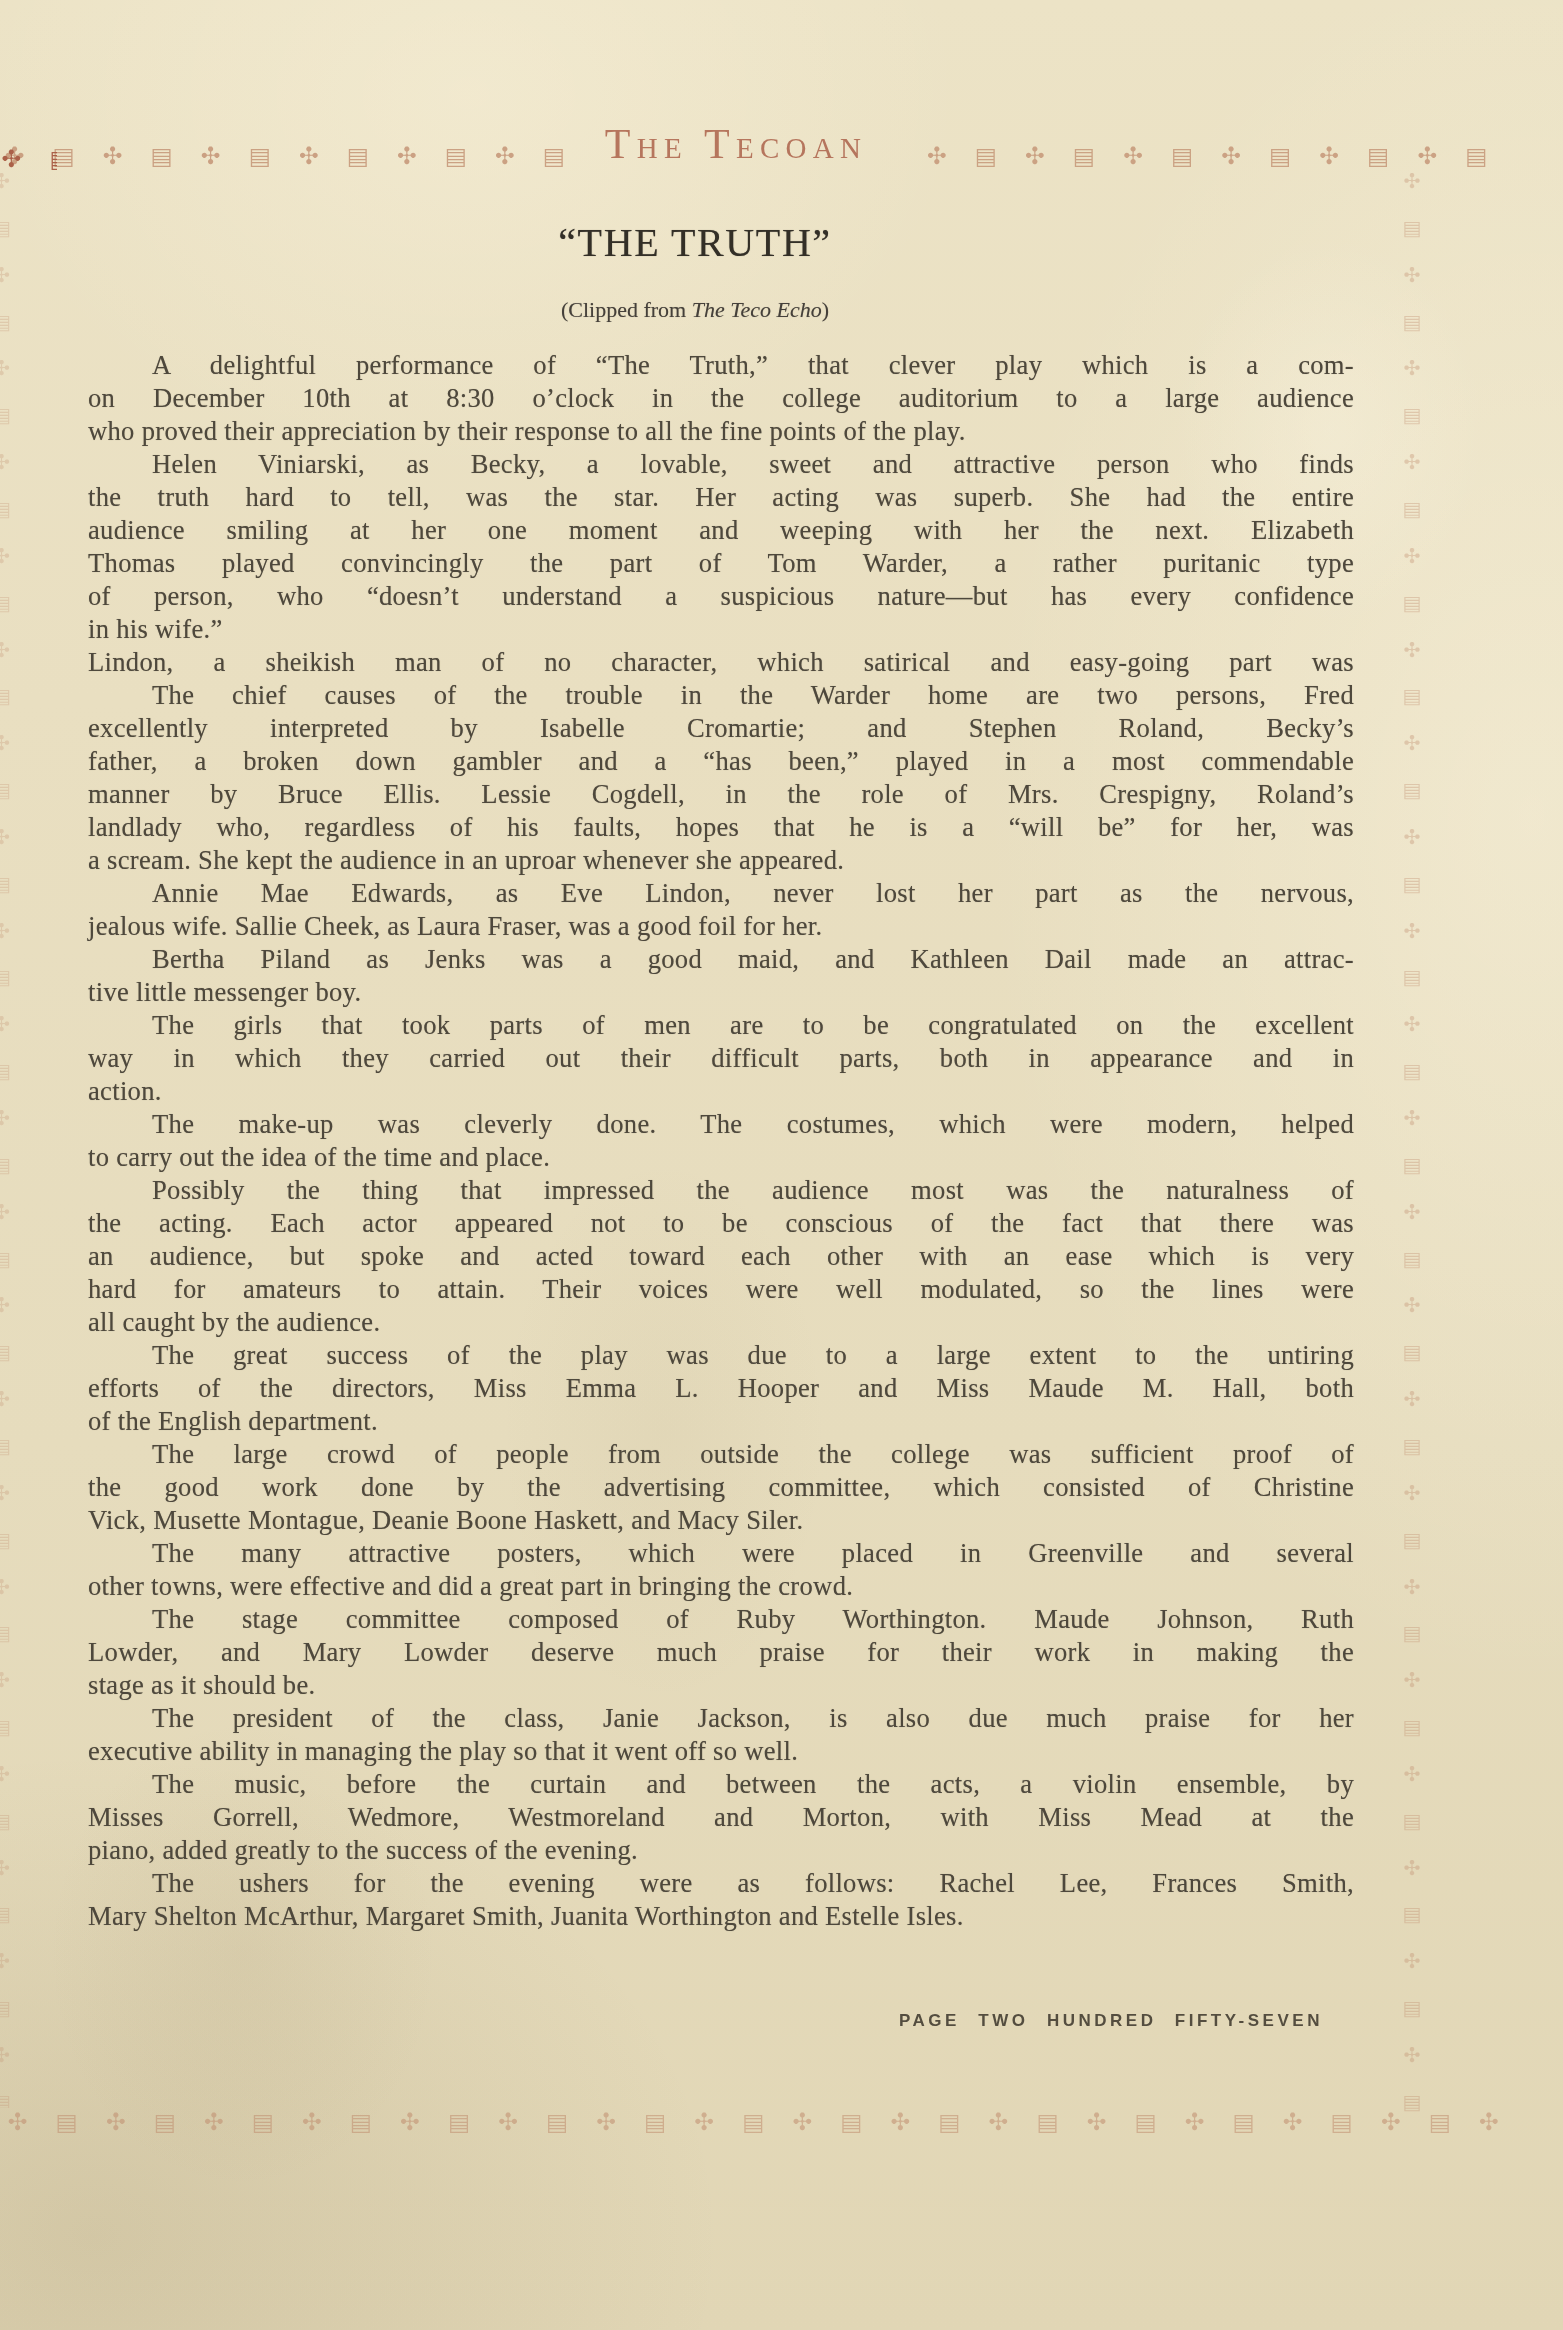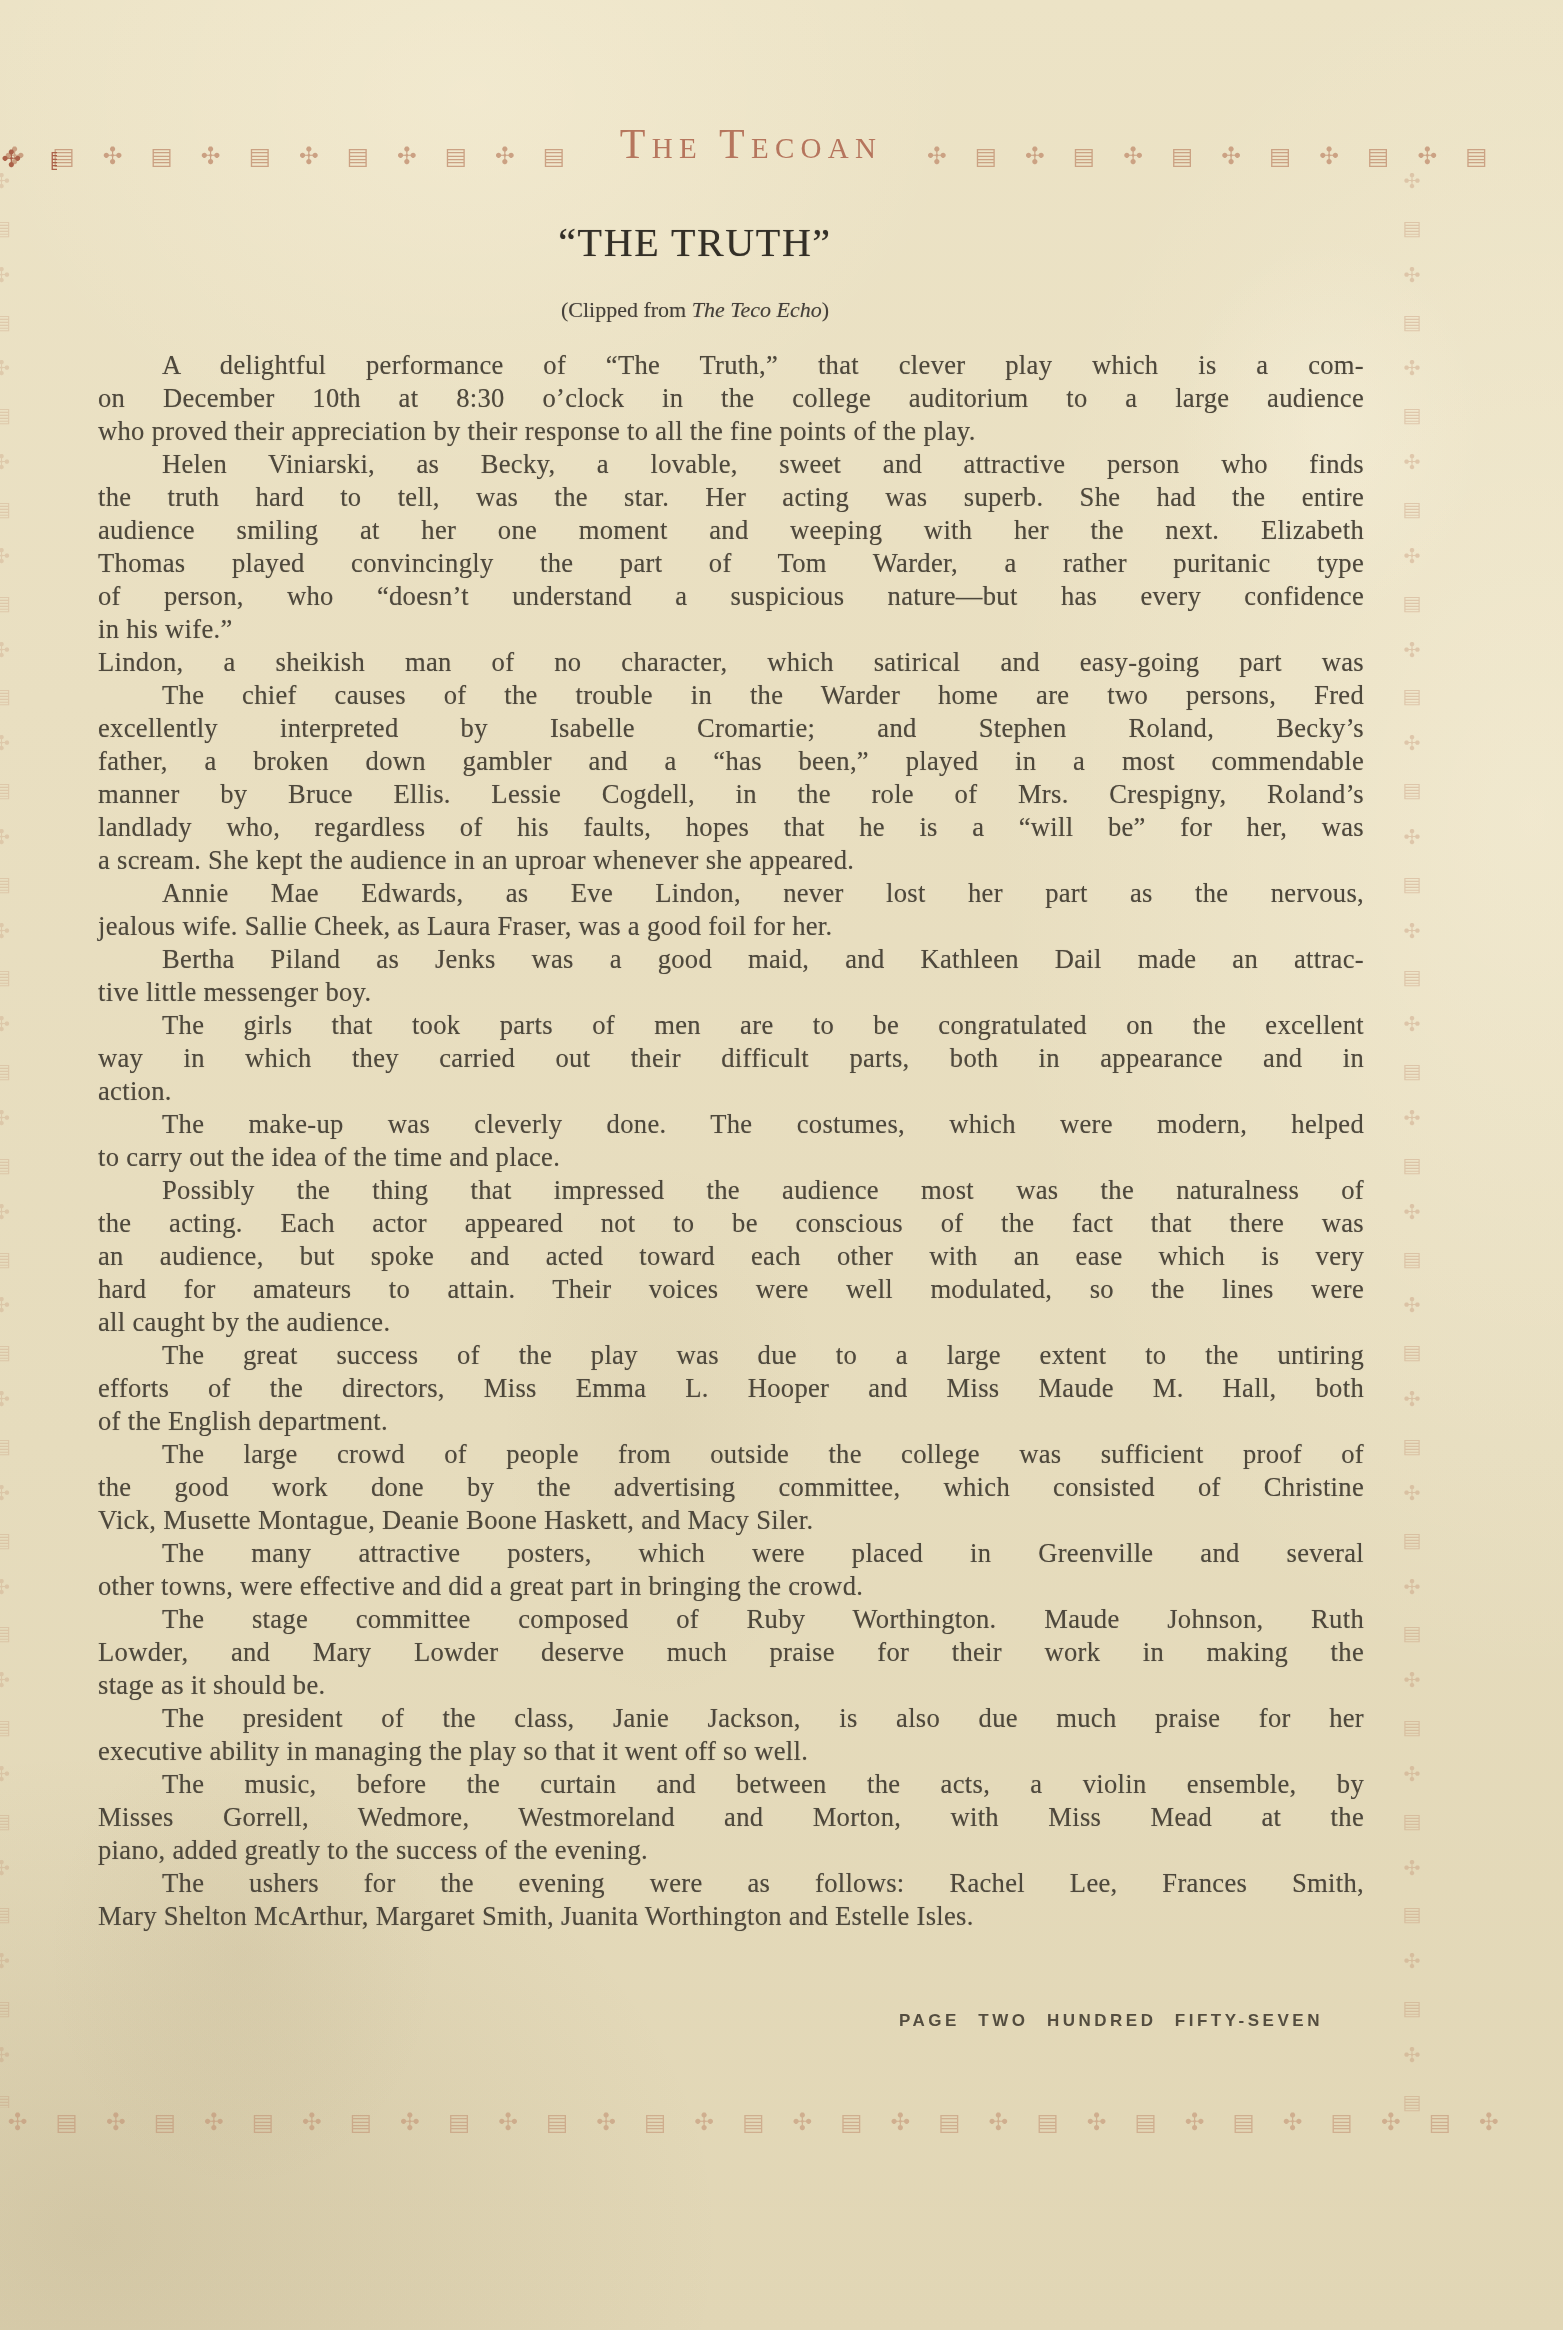--- a/index.html
+++ b/index.html
@@ -29,39 +29,39 @@
   .orn.v { writing-mode:vertical-rl; text-orientation:mixed;
            font-size:20.3px; letter-spacing:9.4px; width:28px; line-height:28px; }
   .border-top-left  { left:4.7px;    top:141px; width:569px; opacity:0.75; }
   .border-top-right { left:927px; top:141px; width:586px; opacity:0.72; }
   .border-top-edge  { left:1.6px;    top:144px; width:55px;  opacity:0.95; color:#a85b43; }
   .border-right  { left:1398px; top:169px; height:1948px; opacity:0.34; }
   .border-left   { left:-12.5px;  top:169px; height:1939px; opacity:0.26; }
   .border-bottom { left:7.8px;   top:2107px; width:1506px; opacity:0.52; }
 
   .masthead {
-    position:absolute; left:571px; top:120px; width:360px; text-align:center;
+    position:absolute; left:556px; top:120px; width:360px; text-align:center;
     font-variant:small-caps; font-size:42px; letter-spacing:6.3px;
     color:#b06a52; opacity:0.9;
   }
 
   .head-block { position:absolute; left:103px; top:219px; width:1266px; text-align:center; }
   .head-inner { transform:translateX(-41px); }
   .title {
     font-size:40px; letter-spacing:1.6px; color:#332f27;
     text-shadow:0 0 0.8px rgba(51,47,39,0.55);
   }
   .subtitle {
     margin-top:31px; font-size:22px; color:#45403a;
     text-shadow:0 0 0.8px rgba(69,64,58,0.4);
   }
   .subtitle .src { font-style:italic; }
 
   .article-body {
-    position:absolute; left:98px; top:349px; width:1266px;
+    position:absolute; left:88px; top:349px; width:1266px;
     font-size:26.6px; color:#4e483c; letter-spacing:0.3px;
     text-shadow:0 0 0.8px rgba(78,72,60,0.45);
   }
   .para { margin:0; }
   .line { height:33px; line-height:33px; text-align:justify; text-align-last:justify; overflow:visible; }
   .line.first { padding-left:64px; }
   .line.last  { text-align-last:left; }
 
   .footer {
     position:absolute; left:899px; top:2011px; width:426px; text-align:left;

